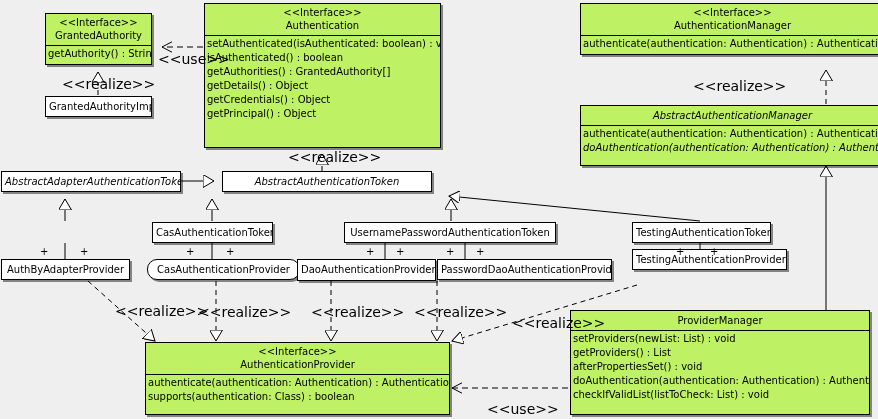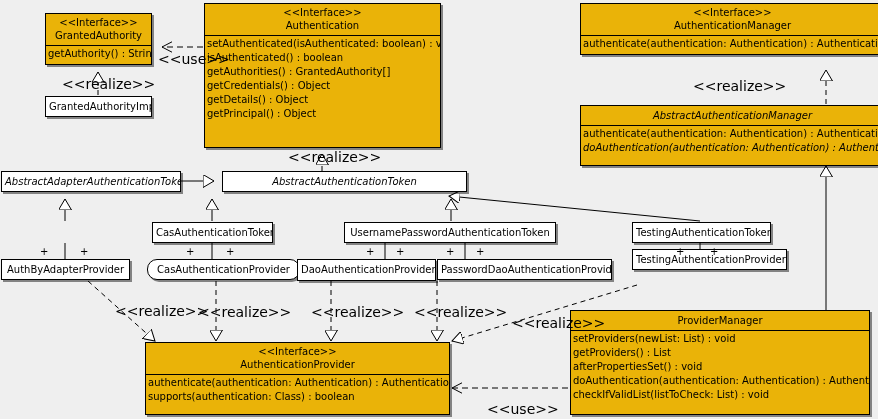--- a/index.html
+++ b/index.html
@@ -24,21 +24,21 @@
   }
   svg.edges {
     position: absolute;
     left: 0; top: 0;
     width: 878px;
     height: 419px;
     pointer-events: none;
   }
   .uml-box {
     position: absolute;
-    background: #eab308;
+    background: #bef264;
     border: 1px solid #000000;
     box-shadow: 2px 2px 0 rgba(0,0,0,0.45);
     box-sizing: border-box;
     overflow: hidden;
   }
   .uml-head {
     text-align: center;
     padding: 2px 3px 3px 3px;
     line-height: 13px;
     white-space: nowrap;
@@ -173,22 +173,22 @@
   <div class="uml-box" style="left:204px; top:3px; width:237px; height:145px;">
     <div class="uml-head">
       <span class="stereo">&lt;&lt;Interface&gt;&gt;</span>
       <span class="cls-name">Authentication</span>
     </div>
     <div class="uml-sep"></div>
     <div class="uml-ops">
       <span class="op">setAuthenticated(isAuthenticated: boolean) : void</span>
       <span class="op">isAuthenticated() : boolean</span>
       <span class="op">getAuthorities() : GrantedAuthority[]</span>
+      <span class="op">getDetails() : Object</span>
       <span class="op">getCredentials() : Object</span>
-      <span class="op">getDetails() : Object</span>
       <span class="op">getPrincipal() : Object</span>
     </div>
   </div>
 
   <div class="uml-box" style="left:580px; top:3px; width:305px; height:52px;">
     <div class="uml-head">
       <span class="stereo">&lt;&lt;Interface&gt;&gt;</span>
       <span class="cls-name">AuthenticationManager</span>
     </div>
     <div class="uml-sep"></div>
@@ -205,21 +205,21 @@
     <div class="uml-ops">
       <span class="op">authenticate(authentication: Authentication) : Authentication</span>
       <span class="op italic">doAuthentication(authentication: Authentication) : Authentication</span>
     </div>
   </div>
 
   <div class="simple-box" style="left:1px; top:171px; width:180px; height:21px;">
     <span class="italic">AbstractAdapterAuthenticationToken</span>
   </div>
 
-  <div class="simple-box" style="left:222px; top:171px; width:245px; height:21px;">
+  <div class="simple-box" style="left:222px; top:171px; width:210px; height:21px;">
     <span class="italic">AbstractAuthenticationToken</span>
   </div>
 
 
   <div class="simple-box" style="left:152px; top:222px; width:121px; height:21px;">
     <span>CasAuthenticationToken</span>
   </div>
 
   <div class="simple-box" style="left:344px; top:222px; width:212px; height:21px;">
     <span>UsernamePasswordAuthenticationToken</span>

